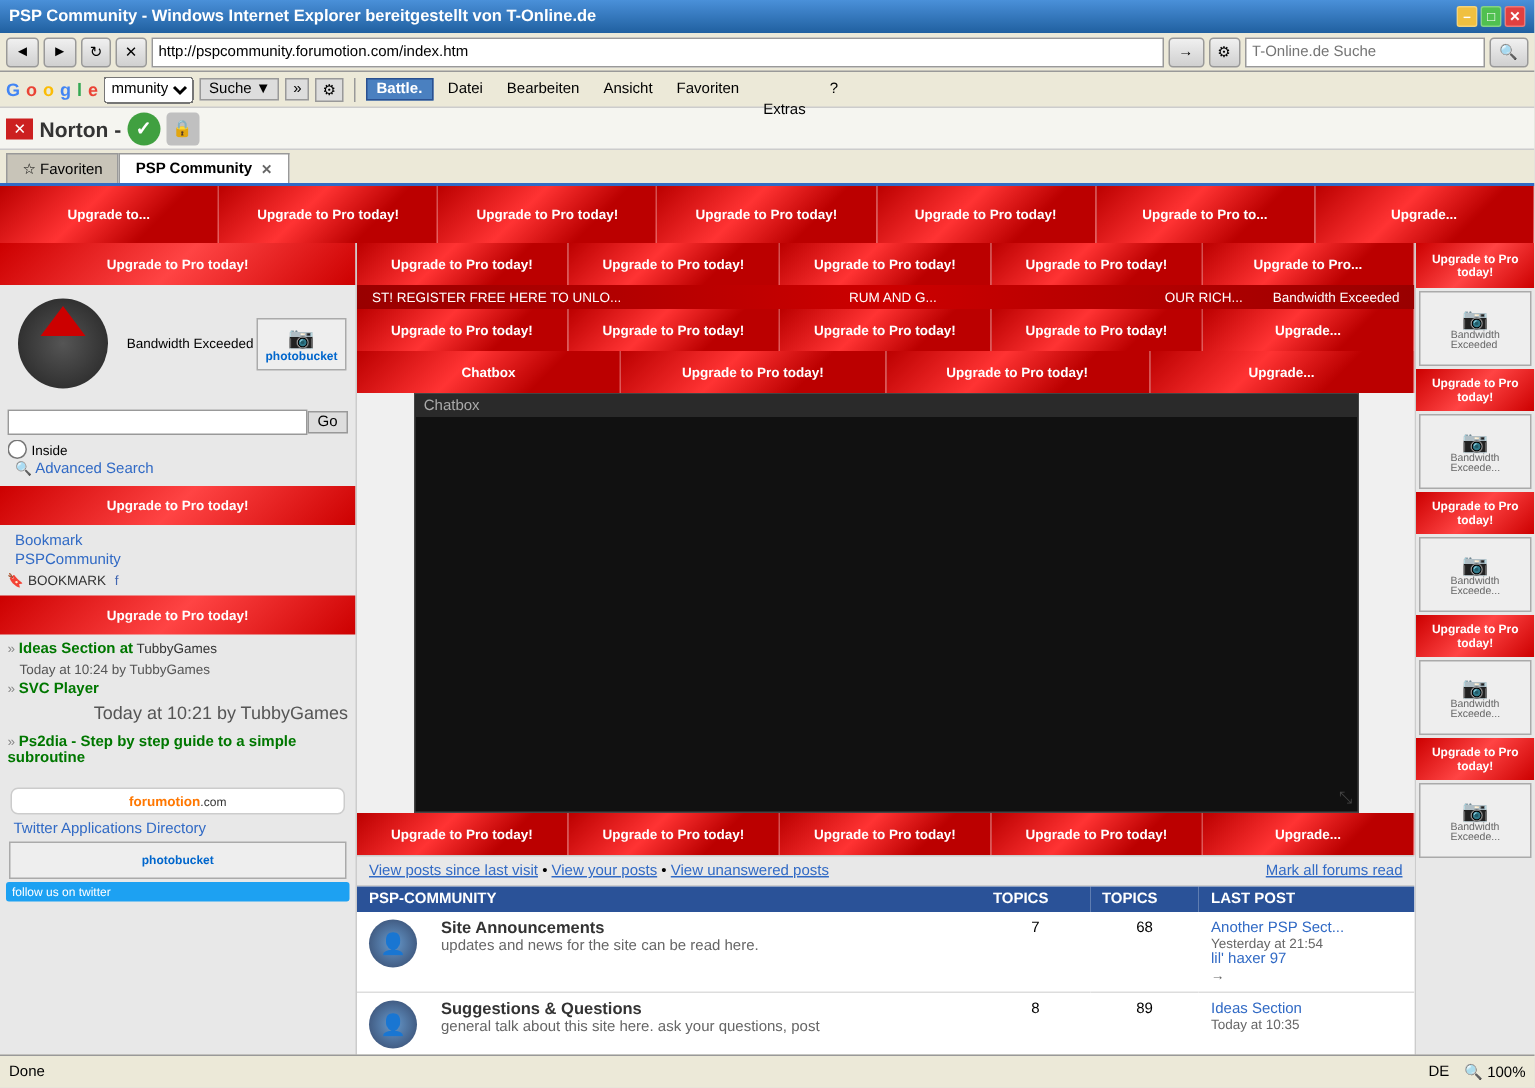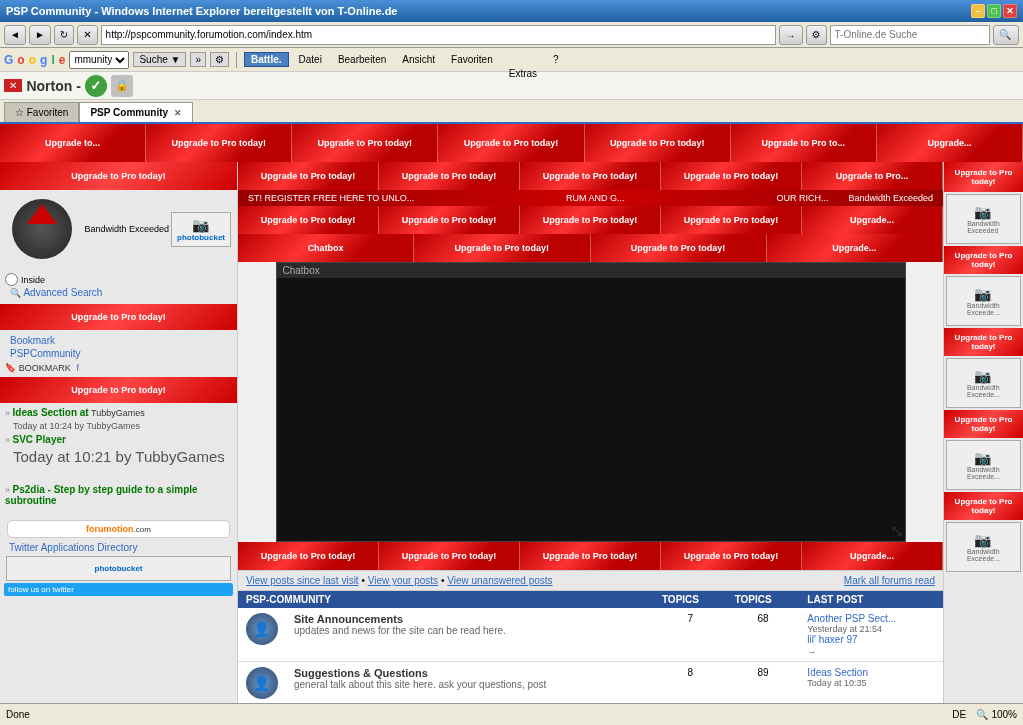--- a/index.html
+++ b/index.html
@@ -482,20 +482,24 @@
           <div style="margin-left:5px;font-size:9px;">
             <div>Bandwidth Exceeded</div>
           </div>
           <div class="photobucket-box" style="width:60px;height:35px;">
             <div class="camera-icon">📷</div>
             <div class="photobucket-logo">photobucket</div>
           </div>
         </div>
 
         <div class="sidebar-search">
+          <div style="display:flex;align-items:center;margin-bottom:3px;">
+            <input class="sidebar-input" type="text" style="flex: 1 1 0%;">
+            <button class="sidebar-go-btn">Go</button>
+          </div>
           <div style="display:flex;align-items:center;gap:3px;font-size:9px;">
             <input type="radio" style="">
             <span>Inside</span>
           </div>
           <a class="sidebar-link">
             <span style="font-size:9px;">🔍</span>
             <span>Advanced Search</span>
           </a>
         </div>
 
@@ -519,21 +523,21 @@
             <span style="color:#888;">»</span>
             <span class="sidebar-green-link">Ideas Section at</span>
             <span>TubbyGames</span>
           </div>
           <div style="font-size:9px;color:#555;margin-bottom:3px;padding-left:8px;">Today at 10:24 by TubbyGames</div>
 
           <div style="font-size:9px;color:#333;margin-bottom:3px;">
             <span style="color:#888;">»</span>
             <span class="sidebar-green-link">SVC Player</span>
           </div>
-          <div style="font-size:15px;color:#555;margin-bottom:19px;padding-left:8px;">Today at 10:21 by TubbyGames</div>
+          <div style="font-size:12px;color:#555;margin-bottom:7px;padding-left:8px;text-align:right;">Today at 10:21 by TubbyGames</div>
 
           <div style="font-size:9px;color:#333;margin-bottom:3px;">
             <span style="color:#888;">»</span>
             <span class="sidebar-green-link">Ps2dia - Step by step guide to a simple subroutine</span>
           </div>
         </div>
 
         <div style="padding:4px;">
           <div class="forumotion-logo">
             <span class="fm-logo-text">forumotion</span>

